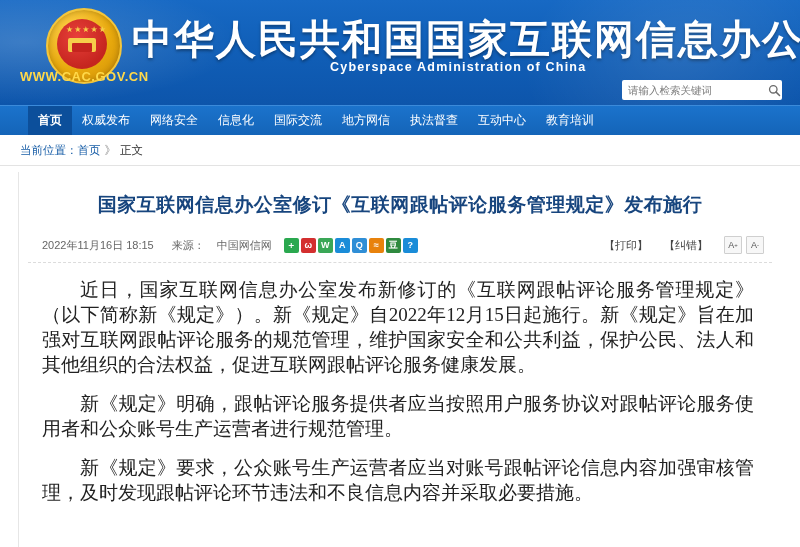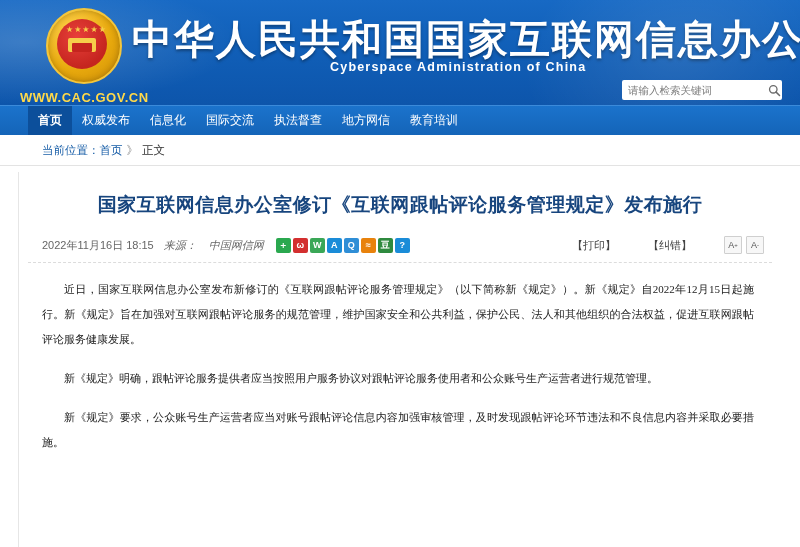--- a/index.html
+++ b/index.html
@@ -109,21 +109,21 @@
     top: 60px;
     font-size: 12.5px;
     letter-spacing: 1.2px;
     color: #ffffff;
     font-weight: bold;
     white-space: nowrap;
   }
   .site-url {
     position: absolute;
     left: 20px;
-    top: 90px;
+    top: 69px;
     font-size: 13px;
     font-weight: bold;
     color: #ffd94a;
     letter-spacing: 0.5px;
   }
   .search-box {
     position: absolute;
     right: 18px;
     top: 80px;
     width: 160px;
@@ -176,21 +176,21 @@
   .nav-item.active {
     background: #0c4f9b;
     font-weight: bold;
   }
 
   
   .crumb-wrap {
     height: 30px;
     display: flex;
     align-items: center;
-    padding-left: 42px;
+    padding-left: 20px;
     font-size: 11.5px;
     color: #1a5fa8;
     border-bottom: 1px solid #e3e3e3;
     background: #fff;
   }
   .crumb-wrap .sep { margin: 0 4px; color: #888; }
   .crumb-link { color: #1a5fa8; cursor: pointer; }
   .crumb-cur { color: #333; }
 
   
@@ -218,22 +218,22 @@
   }
   .meta-row {
     display: flex;
     align-items: center;
     font-size: 11px;
     color: #666;
     border-bottom: 1px dashed #dcdcdc;
     padding: 0 8px 8px 14px;
     margin-bottom: 14px;
   }
-  .meta-date { margin-right: 10px; }
-  .meta-source { margin-right: 12px; font-style: italic; }
+  .meta-date { margin-right: 18px; }
+  .meta-source { margin-right: 12px; }
   .share-icons {
     display: flex;
     align-items: center;
     gap: 2px;
   }
   .share-icons .sico {
     width: 15px;
     height: 15px;
     border-radius: 2px;
     color: #fff;
@@ -242,21 +242,21 @@
     display: flex;
     align-items: center;
     justify-content: center;
     cursor: pointer;
     line-height: 1;
   }
   .meta-right {
     margin-left: auto;
     display: flex;
     align-items: center;
-    gap: 32px;
+    gap: 16px;
   }
   .meta-tools {
     font-size: 11px;
     color: #444;
   }
   .meta-tools .tool-link { color: #444; cursor: pointer; }
   .font-sizes {
     display: flex;
     gap: 4px;
   }
@@ -273,21 +273,21 @@
     cursor: pointer;
     border-radius: 1px;
   }
   .fs-btn sup { font-size: 6px; }
   .body-text {
     padding: 0 10px 0 14px;
   }
   .body-text p {
     margin: 0 8px 14px 0;
     font-family: "Liberation Serif", serif;
-    font-size: 11px;
+    font-size: 19px;
     line-height: 25px;
     color: #222;
     text-indent: 2em;
     text-align: justify;
   }
 </style>
 </head>
 <body>
 
 <div class="page">
@@ -310,24 +310,26 @@
           <circle cx="6.5" cy="6.5" r="4.6" fill="none" stroke="#666" stroke-width="1.6"></circle>
           <line x1="10" y1="10" x2="14.2" y2="14.2" stroke="#666" stroke-width="1.8" stroke-linecap="round"></line>
         </svg>
       </div>
     </div>
   </div>
 
   <div class="nav">
     <div class="nav-item active">首页</div>
     <div class="nav-item">权威发布</div>
+    <div class="nav-item">网络安全</div>
     <div class="nav-item">信息化</div>
     <div class="nav-item">国际交流</div>
+    <div class="nav-item">地方网信</div>
     <div class="nav-item">执法督查</div>
-    <div class="nav-item">地方网信</div>
+    <div class="nav-item">互动中心</div>
     <div class="nav-item">教育培训</div>
 
   </div>
 
   <div class="crumb-wrap">
     <span>当前位置：</span>
     <span class="crumb-link">首页</span>
     <span class="sep">》</span>
     <span class="crumb-cur">正文</span>
   </div>

